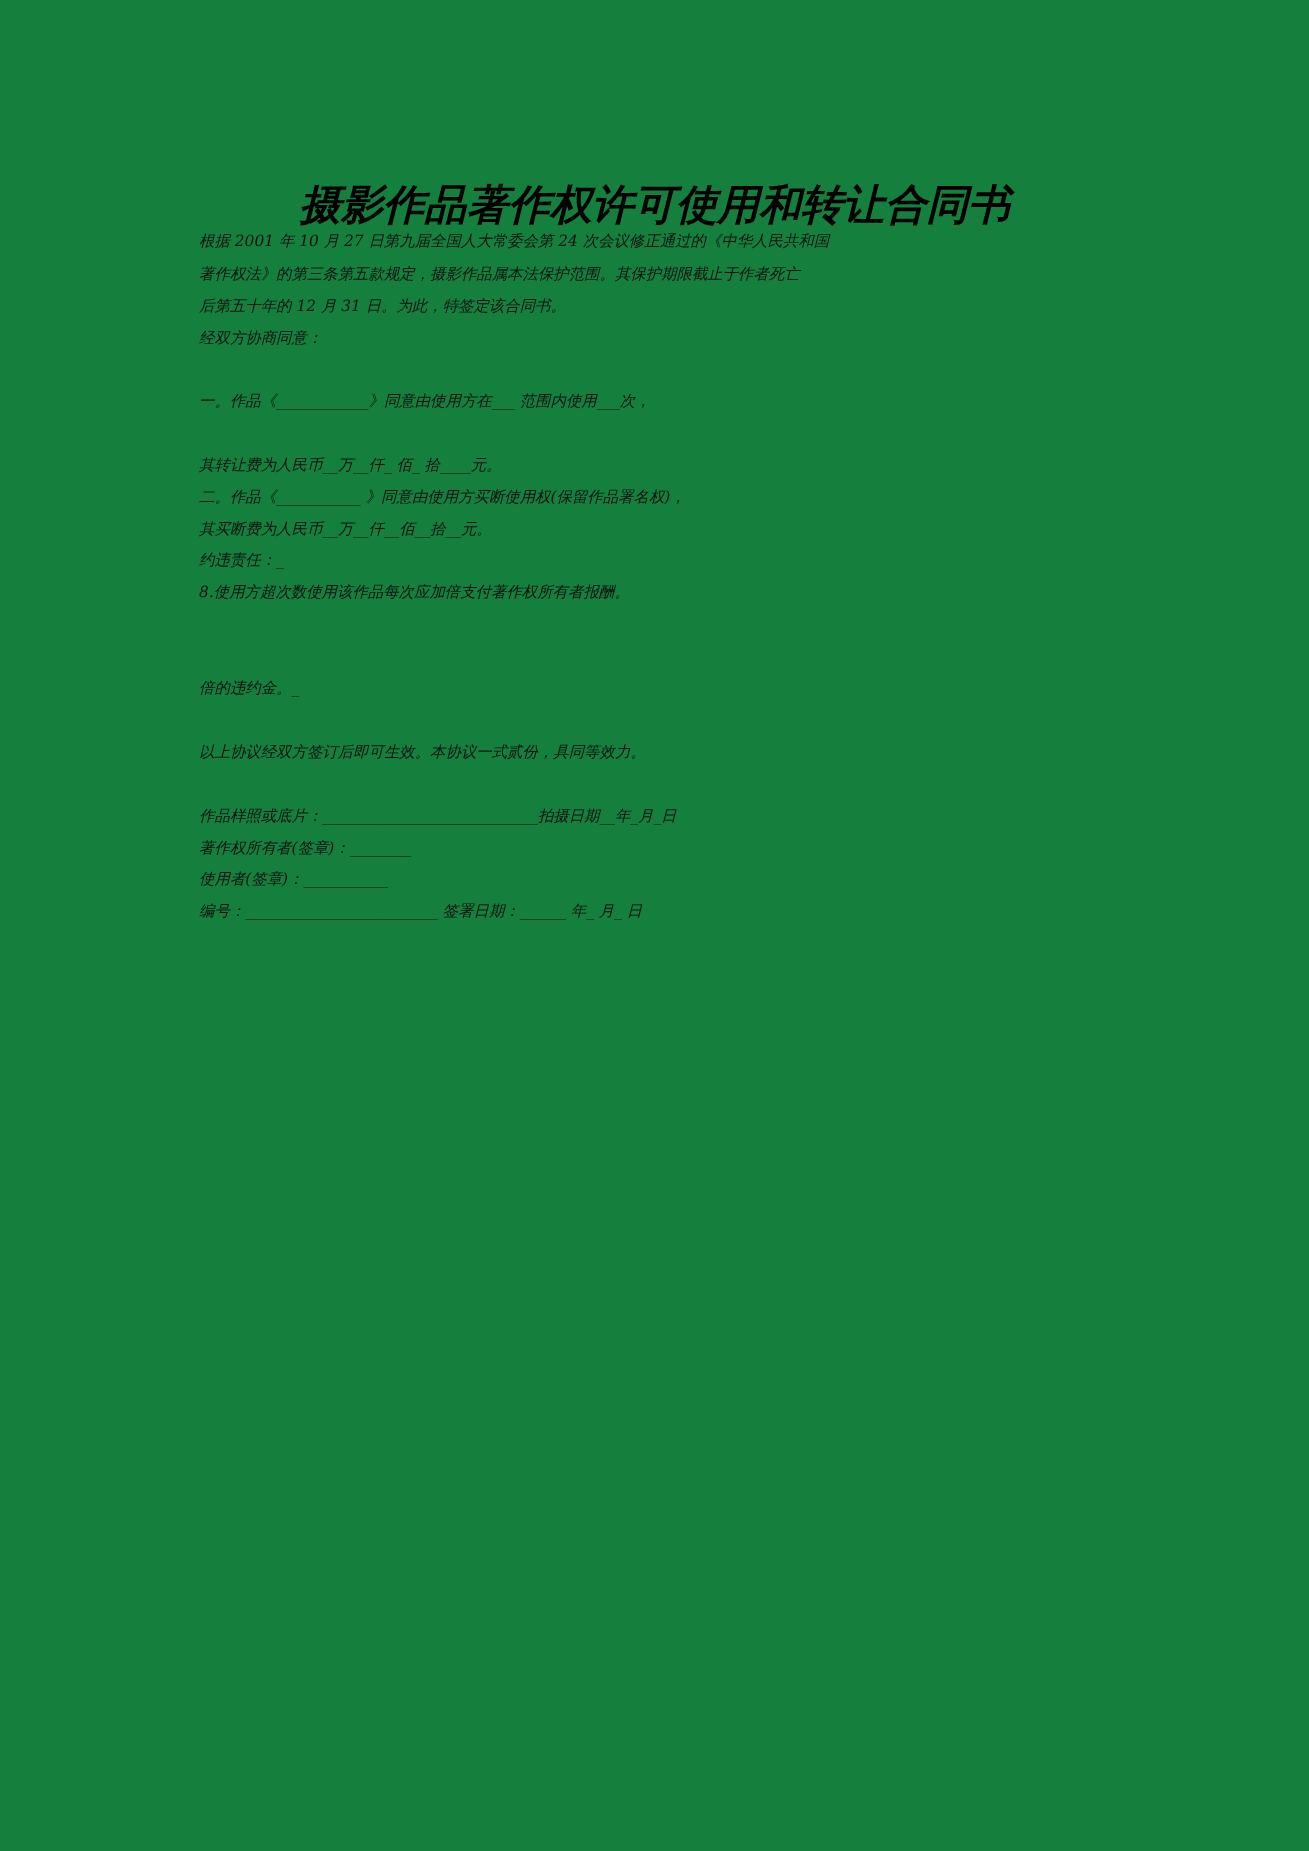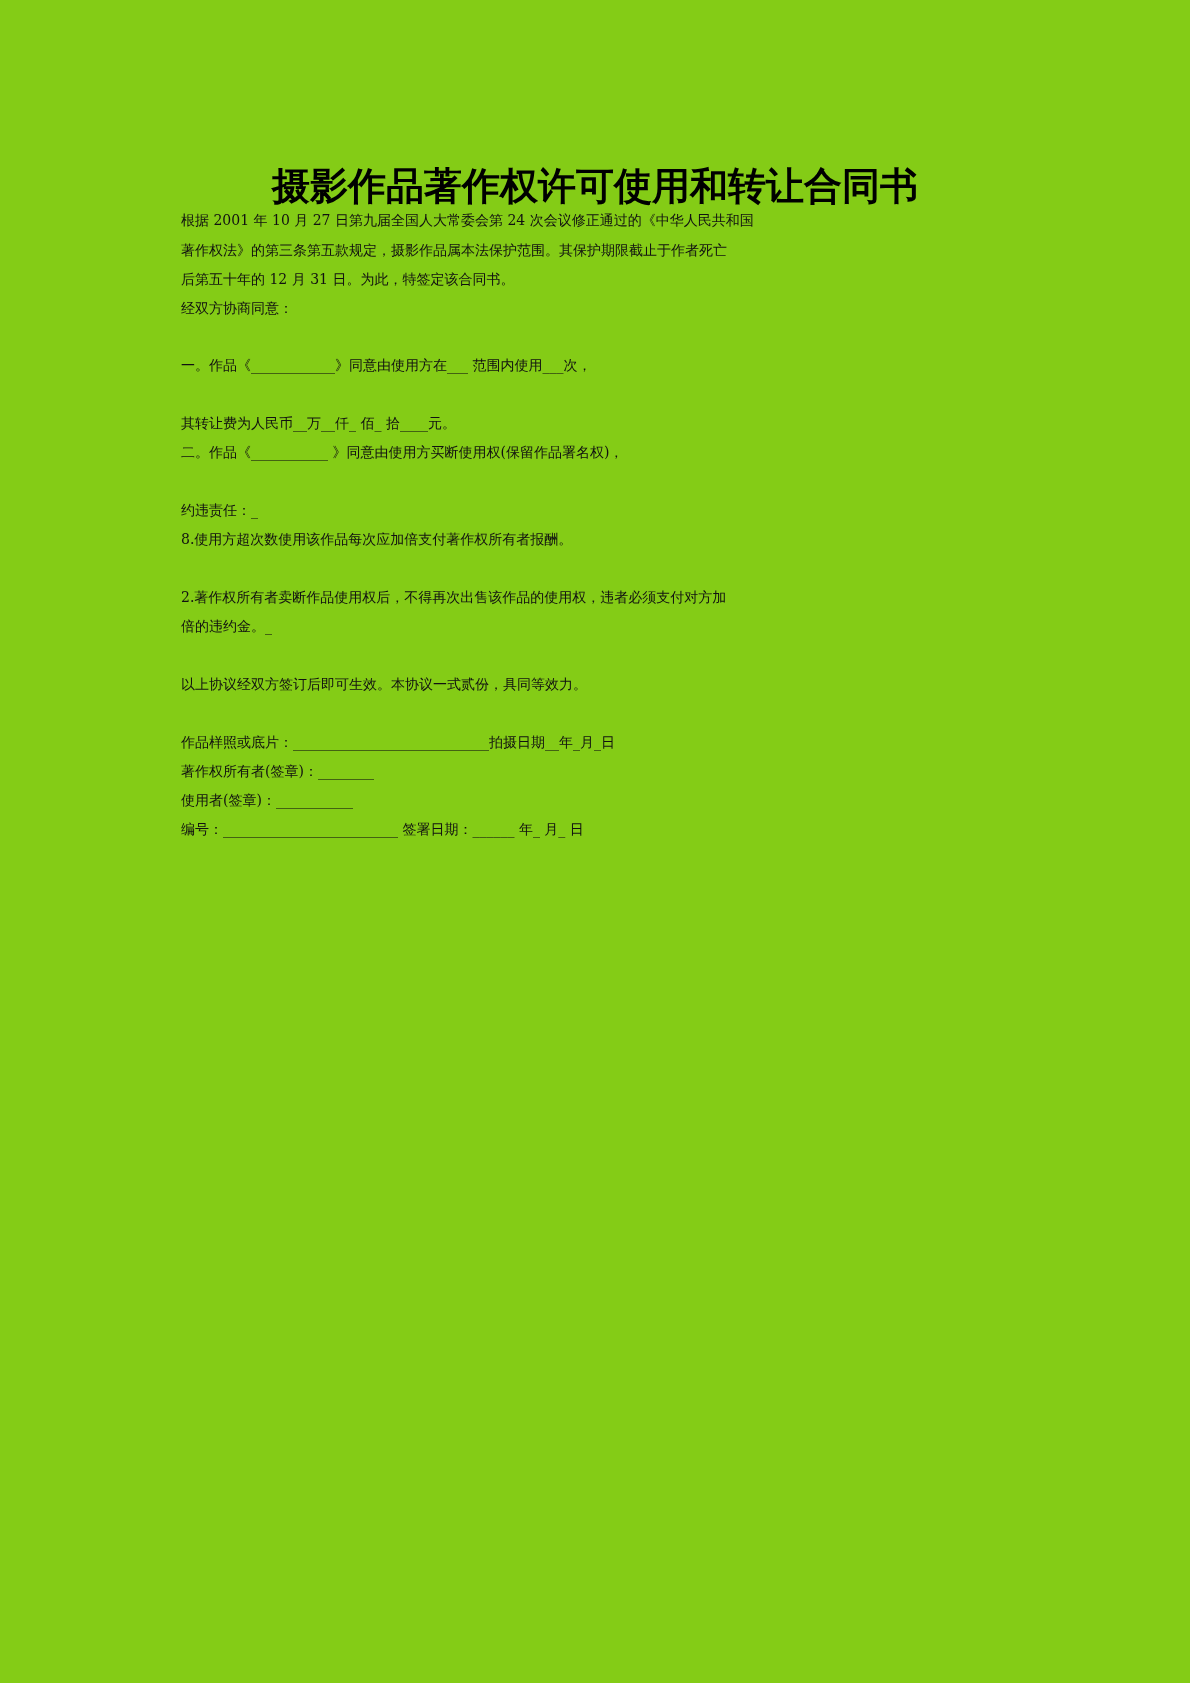--- a/index.html
+++ b/index.html
@@ -14,21 +14,22 @@
     overflow: hidden;
     font-family: "DejaVu Serif", "Liberation Serif", serif;
     color: #111111;
   }
   .page {
     position: absolute;
     left: 0;
     top: 0;
     width: 1190px;
     height: 1683px;
-    background: #84cc16;
+    background: #15803d;
+    font-style: italic;
   }
   .title {
     position: absolute;
     left: 0;
     width: 1190px;
     top: 163px;
     text-align: center;
     font-family: "DejaVu Sans", "Liberation Sans", sans-serif;
     font-weight: bold;
     font-size: 38px;
@@ -54,24 +55,24 @@
 
   <div class="line" style="top:205px;">根据 2001 年 10 月 27 日第九届全国人大常委会第 24 次会议修正通过的《中华人民共和国</div>
   <div class="line" style="top:235px;">著作权法》的第三条第五款规定，摄影作品属本法保护范围。其保护期限截止于作者死亡</div>
   <div class="line" style="top:264px;">后第五十年的 12 月 31 日。为此，特签定该合同书。</div>
   <div class="line" style="top:293px;">经双方协商同意：</div>
 
   <div class="line" style="top:350px;">一。作品《____________》同意由使用方在___  范围内使用___次，</div>
 
   <div class="line" style="top:408px;text-align:center;">其转让费为人民币__万__仟_ 佰_ 拾____元。</div>
   <div class="line" style="top:437px;">二。作品《___________ 》同意由使用方买断使用权(保留作品署名权)，</div>
+  <div class="line" style="top:466px;">其买断费为人民币__万__仟__佰__拾__元。</div>
   <div class="line" style="top:495px;">约违责任：_</div>
   <div class="line" style="top:524px;">8.使用方超次数使用该作品每次应加倍支付著作权所有者报酬。</div>
 
-  <div class="line" style="top:582px;">2.著作权所有者卖断作品使用权后，不得再次出售该作品的使用权，违者必须支付对方加</div>
   <div class="line" style="top:611px;">倍的违约金。_</div>
 
   <div class="line" style="top:727px;">作品样照或底片：____________________________拍摄日期__年_月_日</div>
 
   <div class="line" style="top:669px;">以上协议经双方签订后即可生效。本协议一式贰份，具同等效力。</div>
   <div class="line" style="top:756px;">著作权所有者(签章)：________</div>
   <div class="line" style="top:785px;">使用者(签章)：___________</div>
   <div class="line" style="top:814px;">编号：_________________________ 签署日期：______  年_ 月_ 日</div>
 
 </div>

